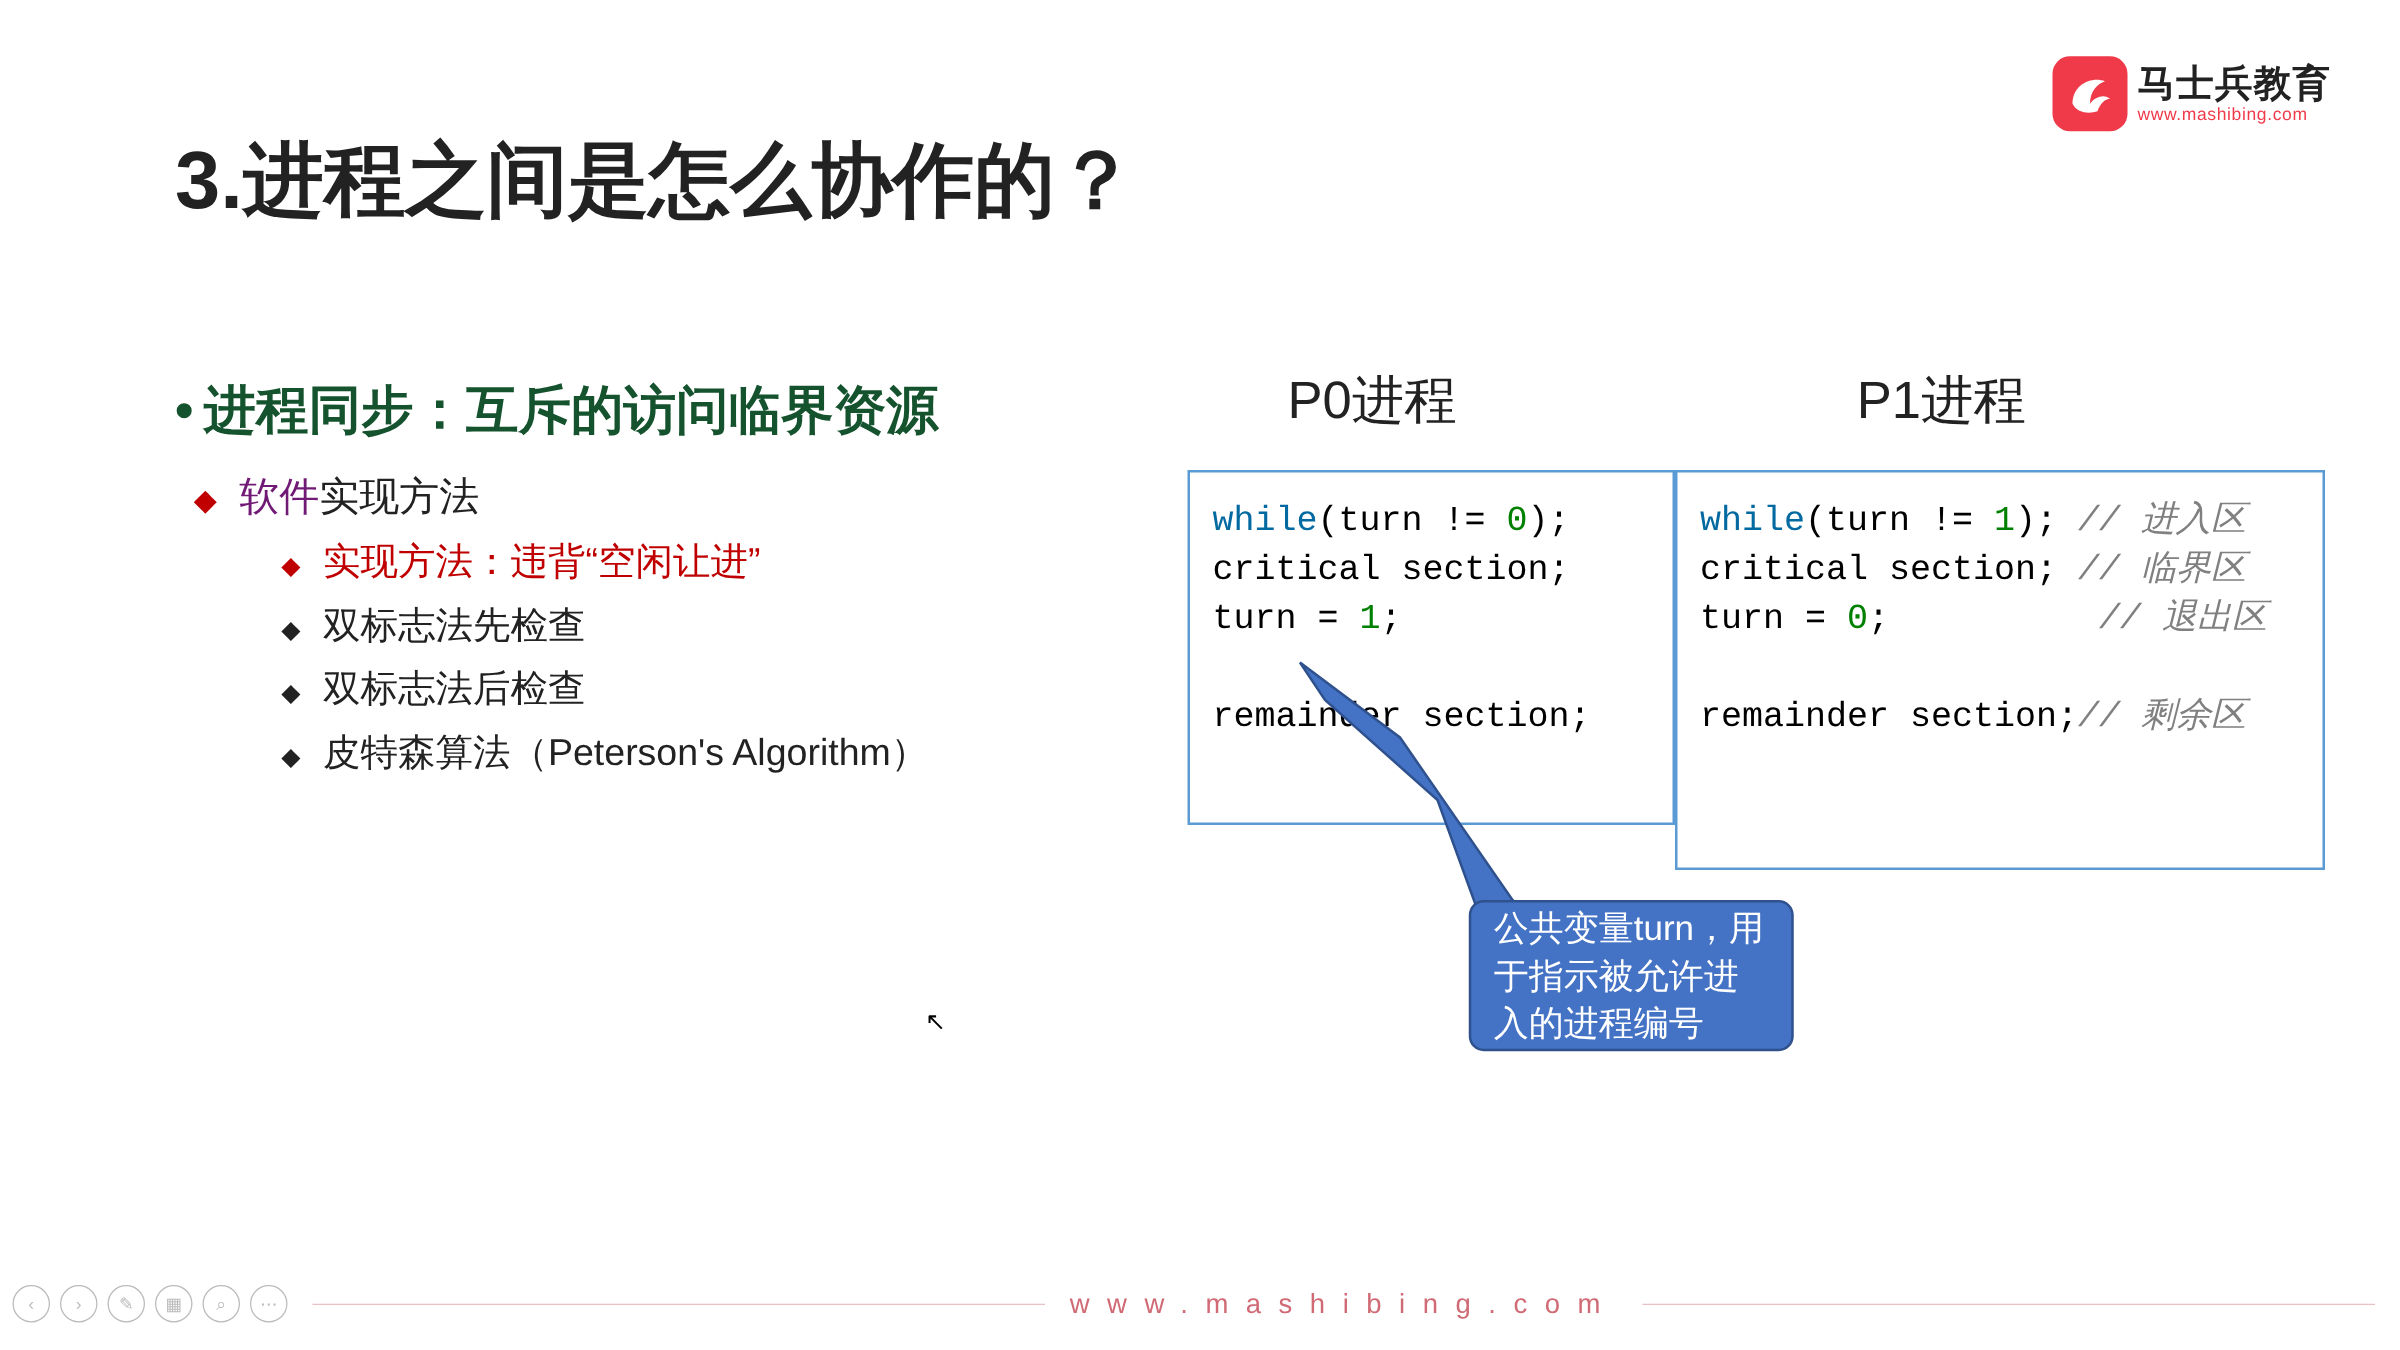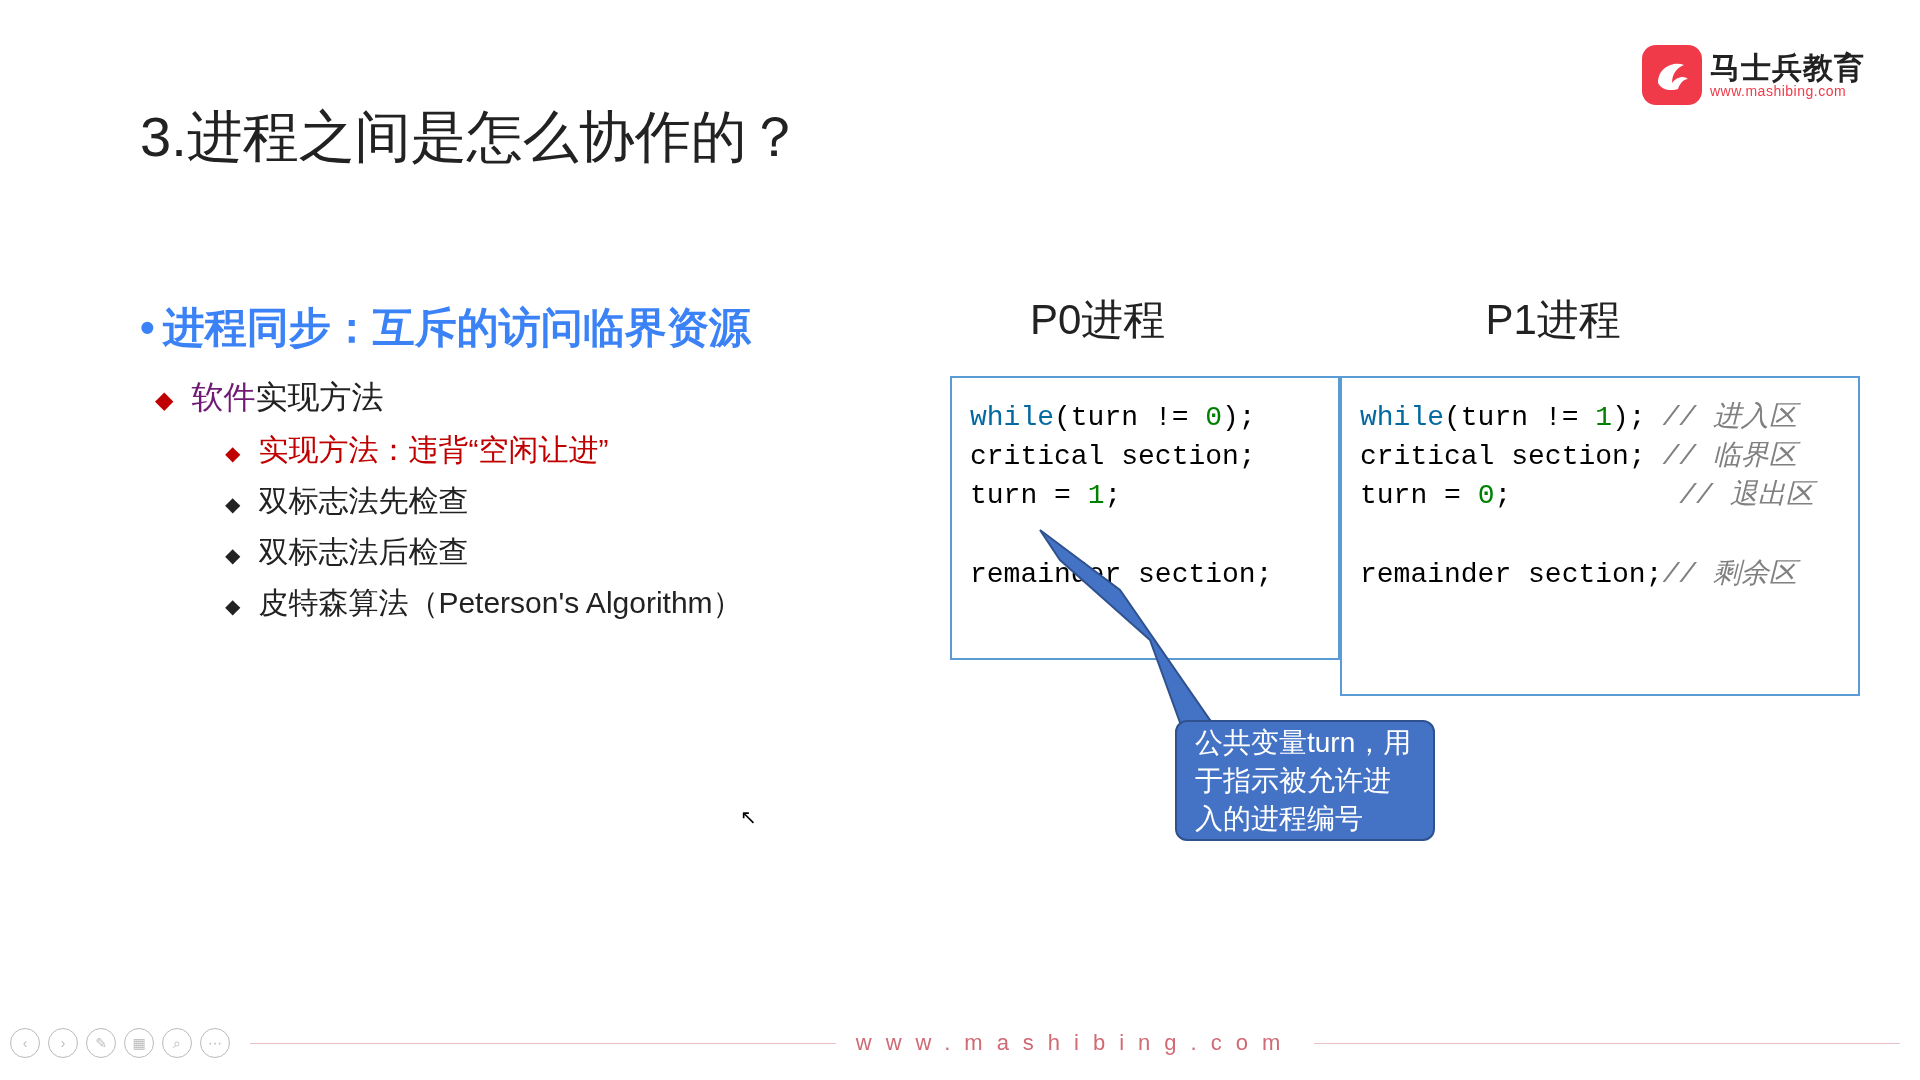--- a/index.html
+++ b/index.html
@@ -4,22 +4,22 @@
 <style>
   * { margin: 0; padding: 0; box-sizing: border-box; }
   html, body { width: 1920px; height: 1080px; font-family: "Microsoft YaHei", "PingFang SC", sans-serif; background: #fff; overflow: hidden; }
   .slide { position: relative; width: 1920px; height: 1080px; }
   .logo { position: absolute; top: 45px; right: 55px; display: flex; align-items: center; gap: 8px; }
   .logo-mark { width: 60px; height: 60px; background: #f03a4a; border-radius: 14px; position: relative; }
   .logo-mark svg { position: absolute; top: 8px; left: 8px; }
   .logo-text { display: flex; flex-direction: column; line-height: 1.1; }
   .logo-cn { font-size: 30px; font-weight: 700; color: #222; letter-spacing: 1px; }
   .logo-url { font-size: 14px; color: #f03a4a; letter-spacing: 0.5px; }
-  .title { position: absolute; top: 100px; left: 140px; font-size: 56px; font-weight: 400; color: #222; }
-  .subtitle { position: absolute; top: 300px; left: 140px; font-size: 42px; font-weight: 700; color: #3b82f6; }
+  .title { position: absolute; top: 100px; left: 140px; font-size: 65px; font-weight: 700; color: #222; }
+  .subtitle { position: absolute; top: 300px; left: 140px; font-size: 42px; font-weight: 700; color: #14532d; }
   .subtitle .dot { margin-right: 8px; }
   .list { position: absolute; top: 370px; left: 155px; font-size: 32px; line-height: 1.7; color: #222; }
   .item-l1 { display: flex; align-items: baseline; }
   .item-l1 .dia { color: #c00000; font-size: 24px; margin-right: 18px; }
   .item-l1 .red { color: #701a75; }
   .sub { margin-left: 70px; }
   .item-l2 { display: flex; align-items: baseline; font-size: 30px; }
   .item-l2 .dia { font-size: 20px; margin-right: 18px; }
   .item-l2 .dia.red { color: #c00000; }
   .item-l2 .dia.black { color: #222; }

